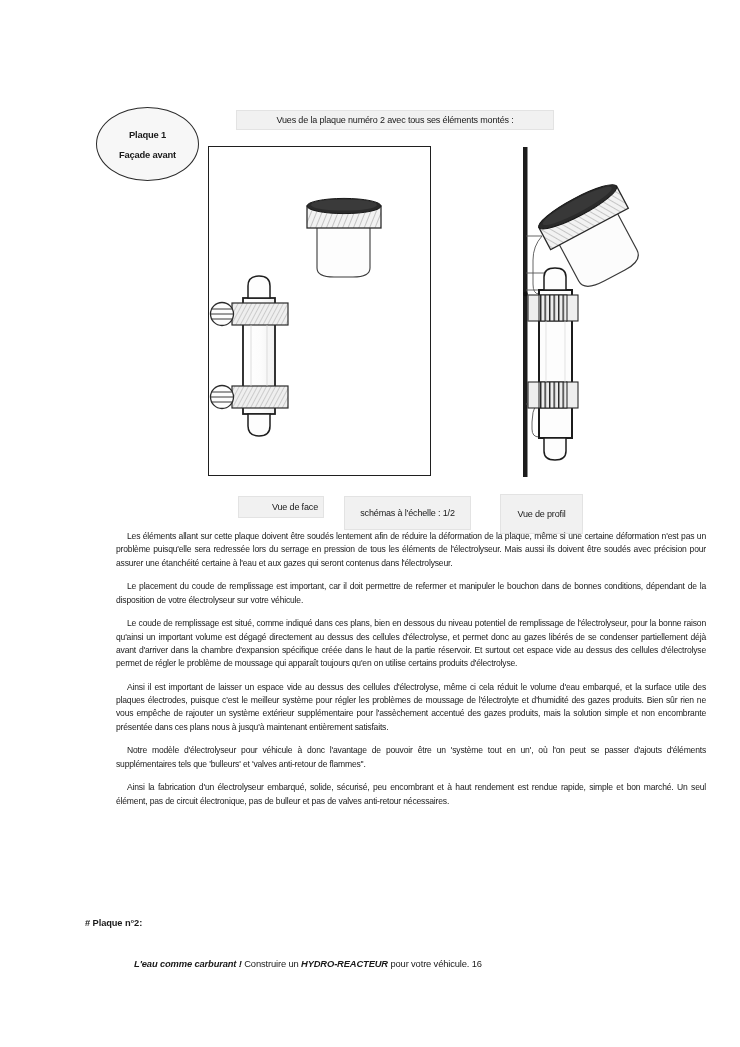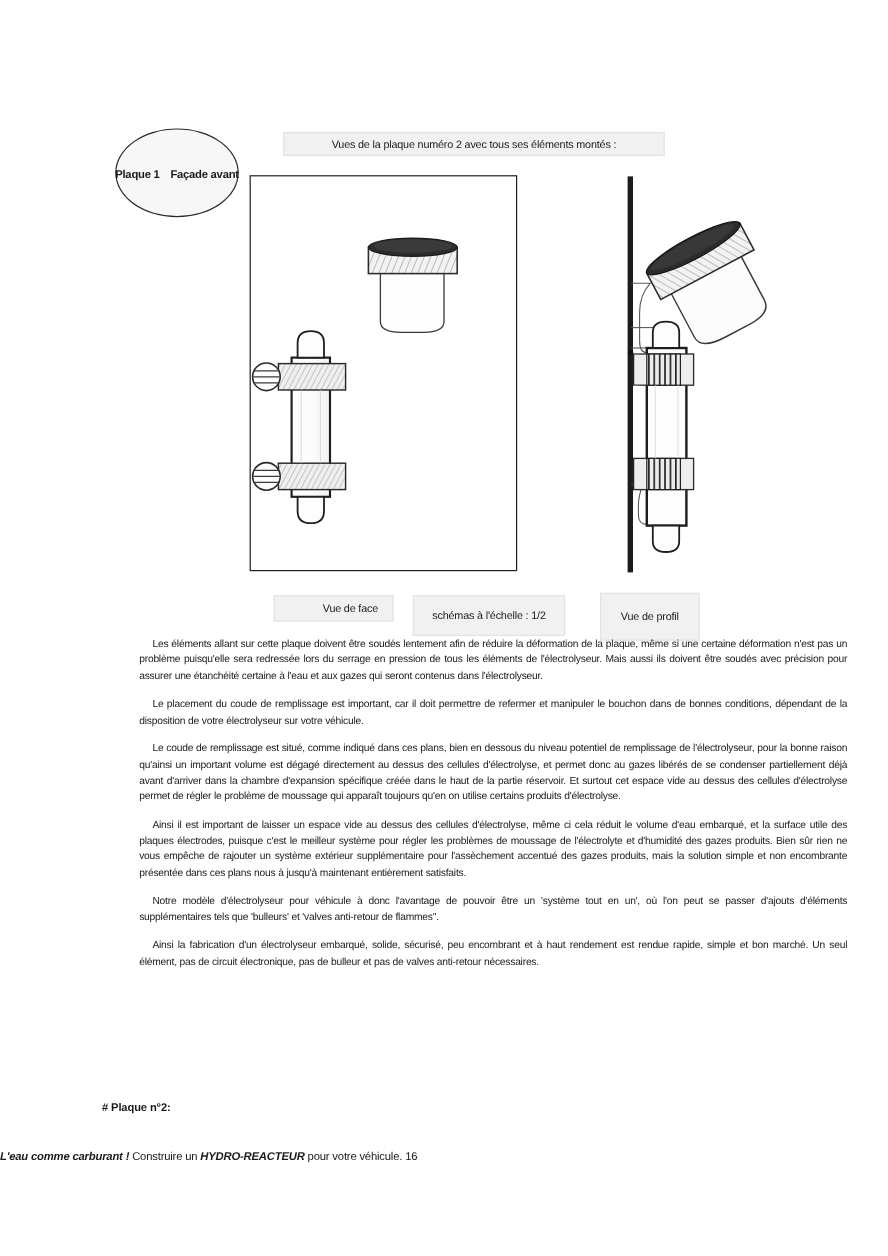--- a/index.html
+++ b/index.html
@@ -14,33 +14,33 @@
   .page { position:absolute; inset:0; background:#fff; }
 
   
   .figure-zone { position:absolute; left:0; top:0; width:740px; height:530px; }
 
   
   .oval {
     position:absolute; left:96px; top:107px; width:103px; height:74px;
     border:1.3px solid #2b2b2b; border-radius:50%;
     background:#f7f7f7;
-    display:flex; flex-direction:row; align-items:center; justify-content:center;
+    display:flex; flex-direction:column; align-items:center; justify-content:center;
     gap:9px;
   }
   .oval span { font-size:9.4px; font-weight:bold; letter-spacing:-0.2px; white-space:nowrap; }
 
   
   .cap {
     position:absolute; background:#f1f1f1; border:0.8px solid #e3e3e3;
     display:flex; align-items:center; justify-content:center;
     font-size:9px; letter-spacing:-0.15px; white-space:nowrap; color:#191919;
   }
   .cap-top   { left:236px; top:110px; width:318px; height:20px; }
-  .cap-face  { left:228px; top:496px; width:100px;  height:22px;padding-left:28px; }
+  .cap-face  { left:238px; top:496px; width:86px;  height:22px;padding-left:28px; }
   .cap-scale { left:344px; top:496px; width:127px; height:34px; }
   .cap-prof  { left:500px; top:494px; width:83px;  height:40px; }
 
   
   .front-frame {
     position:absolute; left:208px; top:146px; width:223px; height:330px;
     border:1.7px solid #1f1f1f; background:#fff;
   }
 
   svg { display:block; }
@@ -60,21 +60,21 @@
   .body-text p:last-child { margin-bottom:0; }
 
   .heading {
     position:absolute; left:85px; top:918px;
     font-size:9.3px; font-weight:bold; letter-spacing:-0.1px;
   }
 
   
   .footer {
     position:absolute; left:0; top:958px; width:616px;
-    text-align:left; font-size:9.4px; letter-spacing:-0.15px;
+    text-align:center; font-size:9.4px; letter-spacing:-0.15px;
   }
   .footer .it  { font-style:italic; font-weight:bold; }
   .footer .bd  { font-weight:bold; font-style:italic; }
 </style>
 </head>
 <body>
 
 <div class="page">
 
   <div class="figure-zone">

